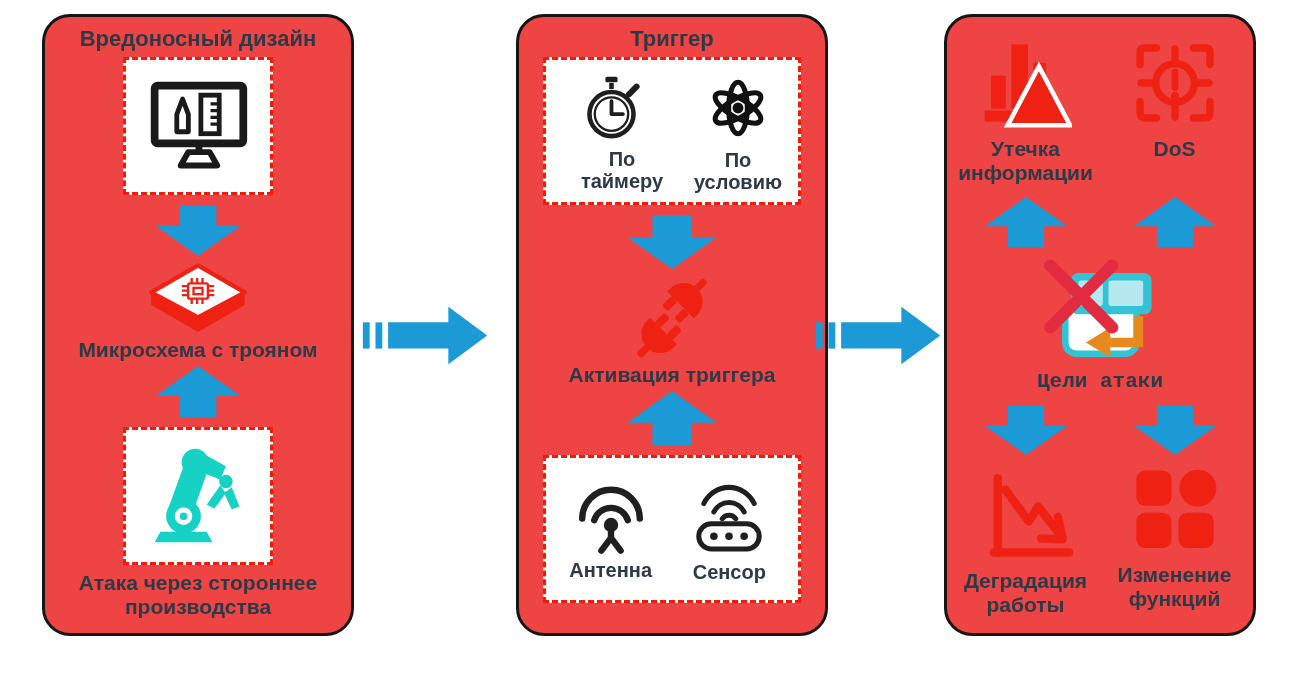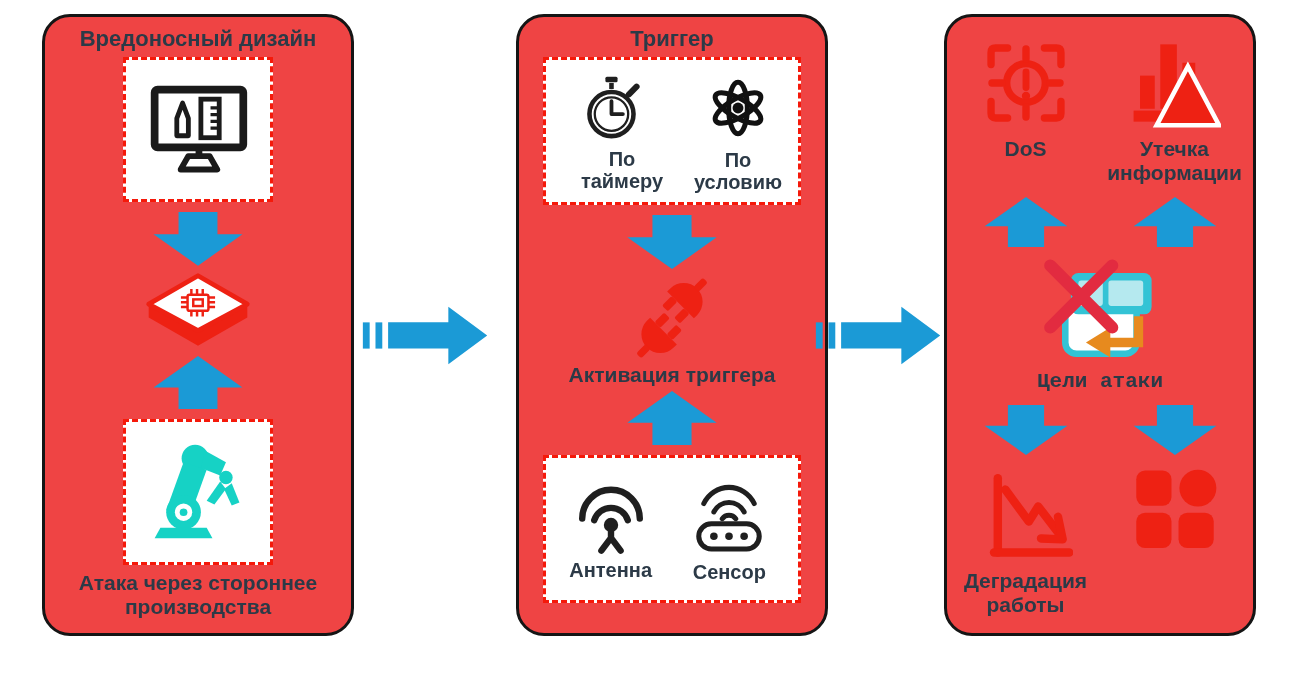--- a/index.html
+++ b/index.html
@@ -58,20 +58,21 @@
   <svg viewBox="0 0 120 86" width="114" height="82">
     <path d="M8,36 L60,64 L112,36 L112,50 L60,80 L8,50 Z" fill="#ee2113"></path>
     <path d="M60,6 L112,36 L60,64 L8,36 Z" fill="#ffffff" stroke="#ee2113" stroke-width="5" stroke-linejoin="round"></path>
     <g stroke="#ee2113" stroke-width="2.6" fill="none">
       <rect x="49" y="26" width="22" height="17" rx="2"></rect>
       <rect x="55" y="31" width="10" height="7"></rect>
       <path d="M49,29 h-7 M49,34 h-7 M49,39 h-7 M71,29 h7 M71,34 h7 M71,39 h7 M53,26 v-6 M59,26 v-6 M65,26 v-6 M53,43 v6 M59,43 v6 M65,43 v6"></path>
     </g>
   </svg>
 
+  <div class="lbl">Микросхема с трояном</div>
 
   <svg class="arrow-v" viewBox="0 0 100 58" width="96" height="54">
     <polygon points="50,0 98,34 71,34 71,58 29,58 29,34 2,34" fill="#1b9ad6"></polygon>
   </svg>
 
   <div class="dashed-box db-square">
     <svg viewBox="0 0 110 110" width="106" height="106">
       <g fill="#16d2c5">
         <circle cx="52" cy="20" r="14"></circle>
         <polygon points="40,24 64,32 46,82 22,74"></polygon>
@@ -189,47 +190,47 @@
     <rect x="13" y="22" width="7" height="27"></rect>
     <polygon points="26,22 88,22 88,6 128,35.5 88,65 88,49 26,49"></polygon>
   </g>
 </svg>
 
 <div class="panel" id="panel-targets">
 
   <div class="t-row">
     <div class="t-cell">
       <svg viewBox="0 0 100 100" width="92" height="92">
+        <g fill="#ee2113">
+          <rect x="12" y="42" width="16" height="36"></rect>
+          <rect x="34" y="8" width="18" height="70"></rect>
+          <rect x="58" y="28" width="14" height="42"></rect>
+          <rect x="5" y="80" width="56" height="12"></rect>
+        </g>
+        <polygon points="30,96 64,32 98,96" fill="#ee2113" stroke="#ffffff" stroke-width="5"></polygon>
+      </svg>
+      <div class="lbl" style="max-width:140px;">Утечка информации</div>
+    </div>
+    <div class="t-cell">
+      <svg viewBox="0 0 100 100" width="92" height="92">
         <g stroke="#ee2113" stroke-width="8" fill="none" stroke-linecap="round" stroke-linejoin="round">
           <circle cx="50" cy="50" r="21"></circle>
           <path d="M50,13 V24"></path>
             <path d="M50,76 V87"></path>
             <path d="M13,50 H24"></path>
             <path d="M76,50 H87"></path>
           <path d="M12,30 V17 Q12,12 17,12 H30"></path>
           <path d="M70,12 H83 Q88,12 88,17 V30"></path>
           <path d="M88,70 V83 Q88,88 83,88 H70"></path>
           <path d="M30,88 H17 Q12,88 12,83 V70"></path>
         </g>
         <path d="M50,38 V55" stroke="#ee2113" stroke-width="7.5" stroke-linecap="round"></path>
         <circle cx="50" cy="64" r="4.5" fill="#ee2113"></circle>
       </svg>
       <div class="lbl">DoS</div>
-    </div>
-    <div class="t-cell">
-      <svg viewBox="0 0 100 100" width="92" height="92">
-        <g fill="#ee2113">
-          <rect x="12" y="42" width="16" height="36"></rect>
-          <rect x="34" y="8" width="18" height="70"></rect>
-          <rect x="58" y="28" width="14" height="42"></rect>
-          <rect x="5" y="80" width="56" height="12"></rect>
-        </g>
-        <polygon points="30,96 64,32 98,96" fill="#ee2113" stroke="#ffffff" stroke-width="5"></polygon>
-      </svg>
-      <div class="lbl" style="max-width:140px;">Утечка информации</div>
     </div>
   </div>
 
   <div class="t-row">
     <div class="t-cell">
       <svg viewBox="0 0 100 58" width="100" height="50">
         <polygon points="50,0 98,34 71,34 71,58 29,58 29,34 2,34" fill="#1b9ad6"></polygon>
       </svg>
     </div>
     <div class="t-cell">
@@ -282,15 +283,16 @@
     </div>
     <div class="t-cell">
       <svg viewBox="0 0 100 100" width="88" height="88">
         <g fill="#ee2113">
           <rect x="6" y="4" width="40" height="40" rx="10"></rect>
           <circle cx="76" cy="24" r="21"></circle>
           <rect x="6" y="52" width="40" height="40" rx="10"></rect>
           <rect x="54" y="52" width="40" height="40" rx="10"></rect>
         </g>
       </svg>
+      <div class="lbl" style="max-width:150px;">Изменение функций</div>
     </div>
   </div>
 </div>
 
 </body></html>

